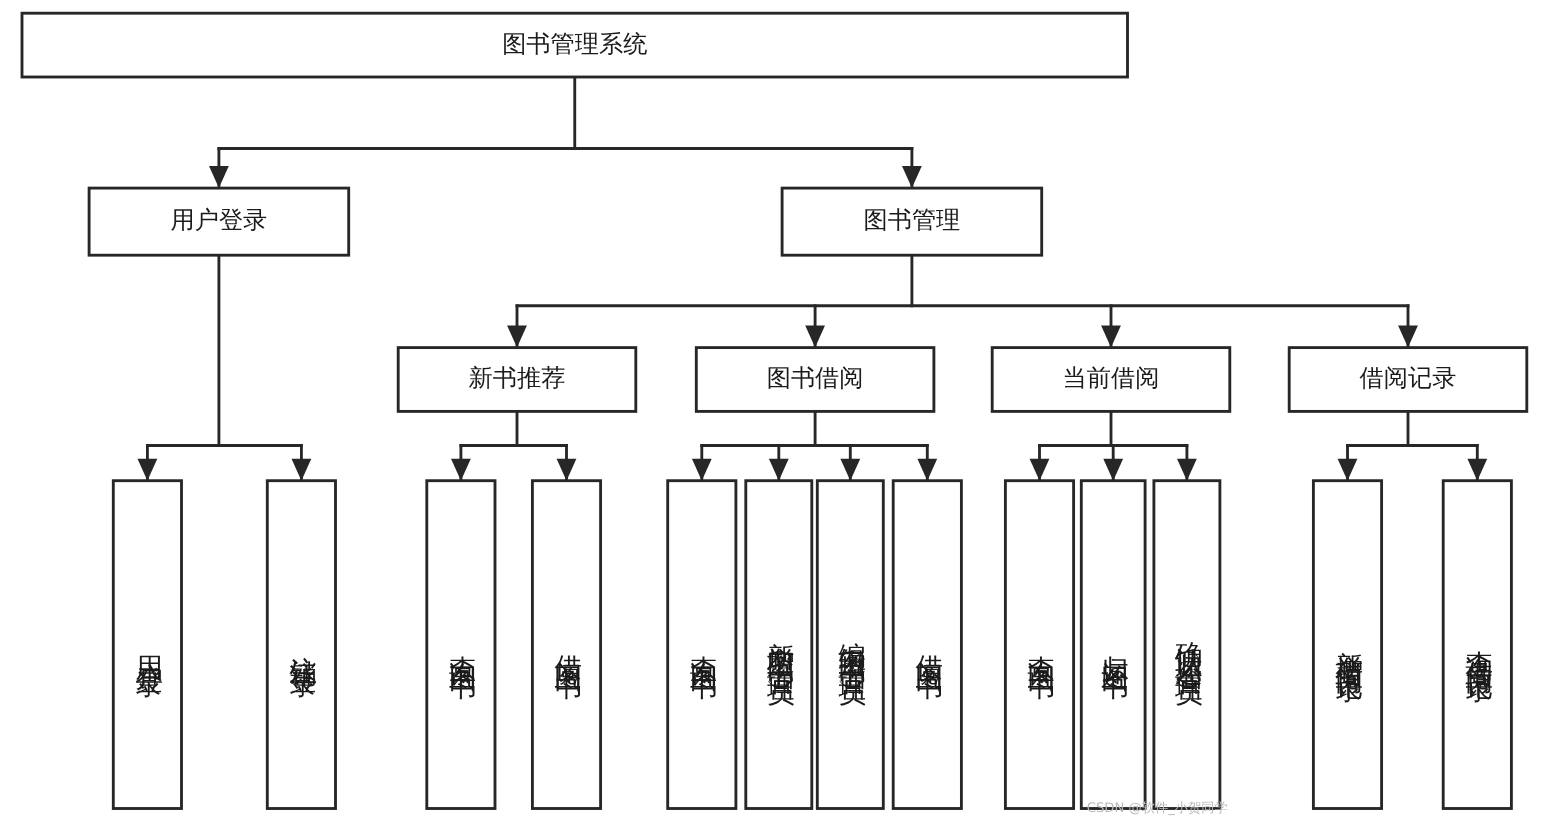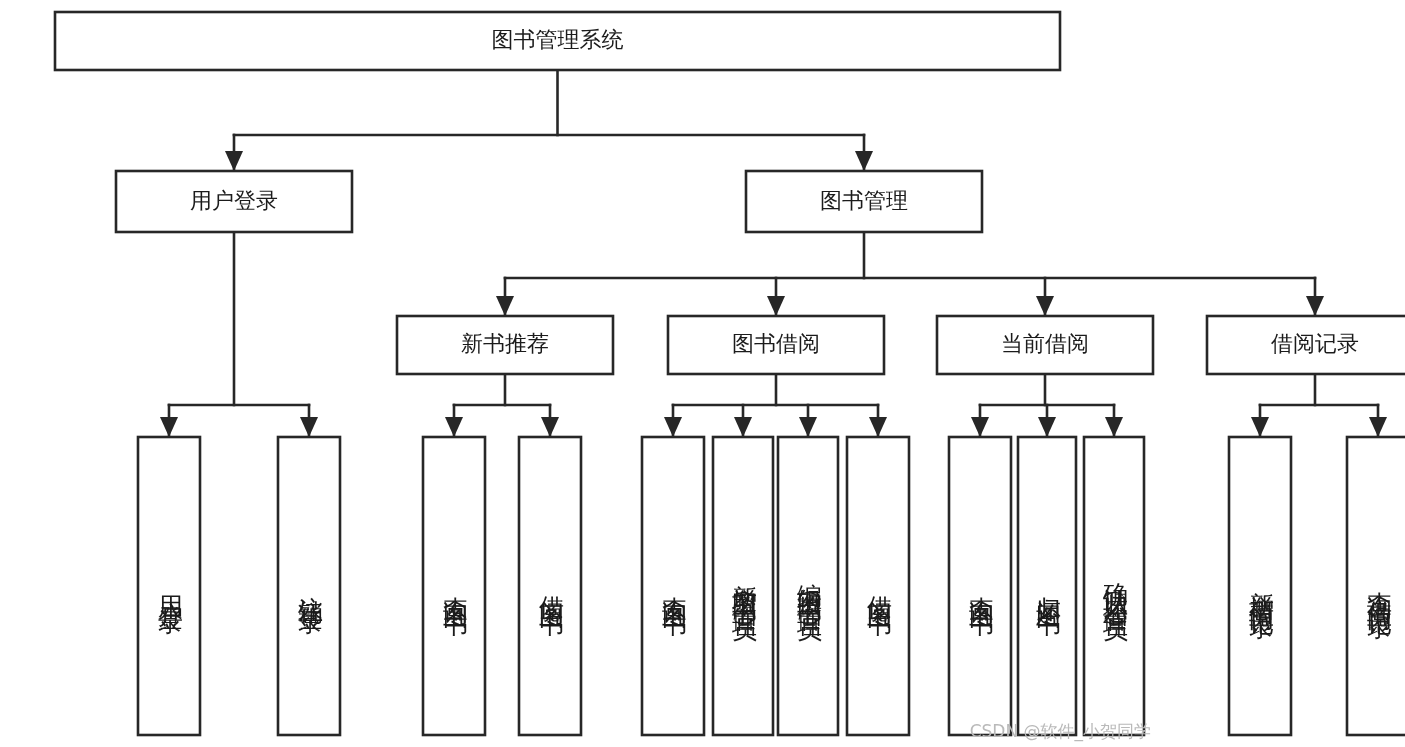--- a/index.html
+++ b/index.html
@@ -13,21 +13,20 @@
     font-family: "DejaVu Sans", "Liberation Sans", sans-serif;
     overflow: hidden;
     position: relative;
   }
   #diagram-root {
     position: absolute;
     left: 0;
     top: 0;
     width: 1124px;
     height: 747px;
-    margin-left: 35px;
   }
   svg.diagram {
     display: block;
     width: 1405px;
     height: 747px;
   }
   .node-rect {
     fill: #ffffff;
     stroke: #272727;
     stroke-width: 2.6;
@@ -57,21 +56,21 @@
     dominant-baseline: middle;
     writing-mode: vertical-rl;
     text-orientation: upright;
     letter-spacing: 5px;
   }
   .watermark {
     position: absolute;
     right: 8px;
     bottom: 4px;
     font-family: "DejaVu Sans", "Liberation Sans", sans-serif;
-    font-size: 17px;
+    font-size: 12px;
     color: #b9b9b9;
     white-space: nowrap;
     user-select: none;
   }
 </style>
 </head>
 <body>
 
 <div id="diagram-root">
   <svg class="diagram" viewBox="0 0 1405 747">

